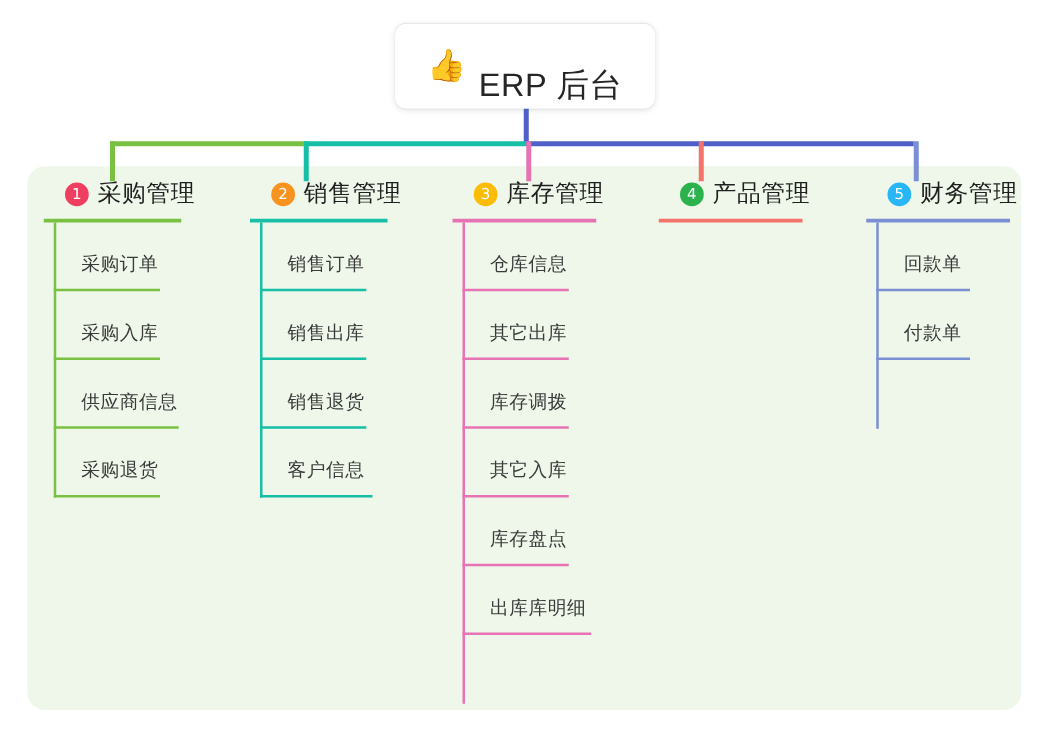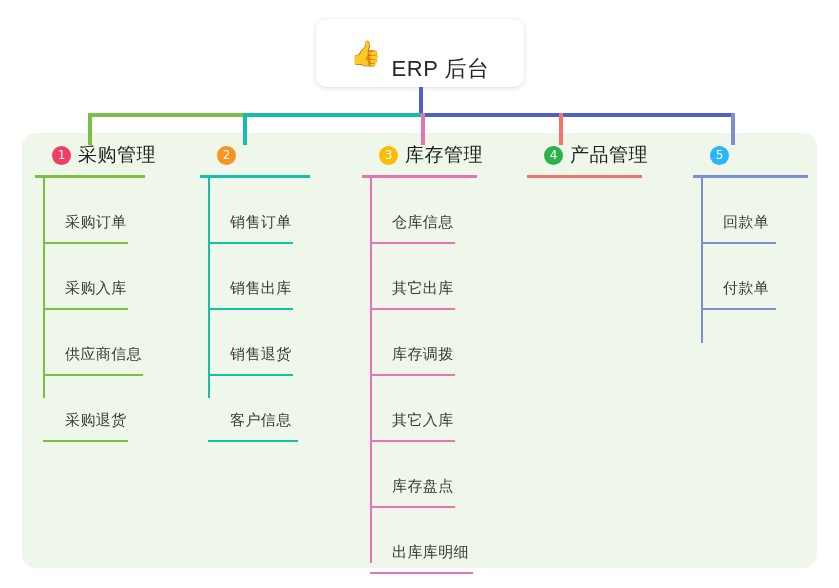--- a/index.html
+++ b/index.html
@@ -35,21 +35,21 @@
     display: flex;
     align-items: center;
     gap: 10px;
   }
   #root-card .thumb {
     font-size: 25px;
     line-height: 1;
     display: inline-block;
   }
   #root-card .root-text {
-    font-size: 22px;
+    font-size: 26px;
     color: #262626;
     letter-spacing: 0.5px;
     white-space: nowrap;
     margin-top: 31px;
   }
 
   
   .trunk {
     position: absolute;
     left: 419px;
@@ -120,21 +120,21 @@
     margin-top: 0;
   }
   .spine {
     position: absolute;
     left: 8px;
     top: 0;
     width: 2px;
   }
   .item {
     position: relative;
-    height: 66px;
+    height: 55px;
     box-sizing: border-box;
   }
   .item .item-label {
     position: absolute;
     left: 30px;
     bottom: 12px;
     font-size: 15px;
     color: #3a3a3a;
     white-space: nowrap;
     letter-spacing: 0.4px;
@@ -193,20 +193,21 @@
         </div>
         <div class="item">
           <span class="item-label">采购退货</span>
           <div class="item-rule" style="width: 85px; background: rgb(122, 193, 67);"></div>
         </div>
       </div>
     </div>
     <div class="column" style="left: 200px;">
       <div class="col-header">
         <span class="badge" style="background: rgb(247, 147, 30);">2</span>
+        <span class="col-title">销售管理</span>
       </div>
       <div class="col-rule" style="width: 110px; background: rgb(22, 191, 166);"></div>
       <div class="items">
         <div class="spine" style="background: rgb(22, 191, 166); height: 220px;"></div>
         <div class="item">
           <span class="item-label">销售订单</span>
           <div class="item-rule" style="width: 85px; background: rgb(22, 191, 166);"></div>
         </div>
         <div class="item">
           <span class="item-label">销售出库</span>
@@ -259,20 +260,21 @@
     <div class="column" style="left: 527px;">
       <div class="col-header">
         <span class="badge" style="background: rgb(43, 178, 76);">4</span>
         <span class="col-title">产品管理</span>
       </div>
       <div class="col-rule" style="width: 115px; background: rgb(244, 115, 107);"></div>
     </div>
     <div class="column" style="left: 693px;">
       <div class="col-header">
         <span class="badge" style="background: rgb(41, 182, 246);">5</span>
+        <span class="col-title">财务管理</span>
       </div>
       <div class="col-rule" style="width: 115px; background: rgb(123, 143, 212);"></div>
       <div class="items">
         <div class="spine" style="background: rgb(123, 143, 212); height: 165px;"></div>
         <div class="item">
           <span class="item-label">回款单</span>
           <div class="item-rule" style="width: 75px; background: rgb(123, 143, 212);"></div>
         </div>
         <div class="item">
           <span class="item-label">付款单</span>

